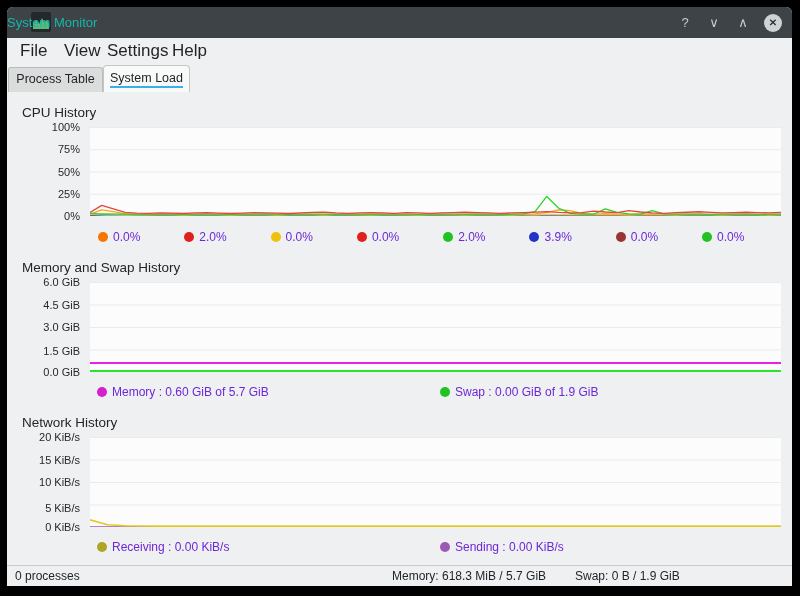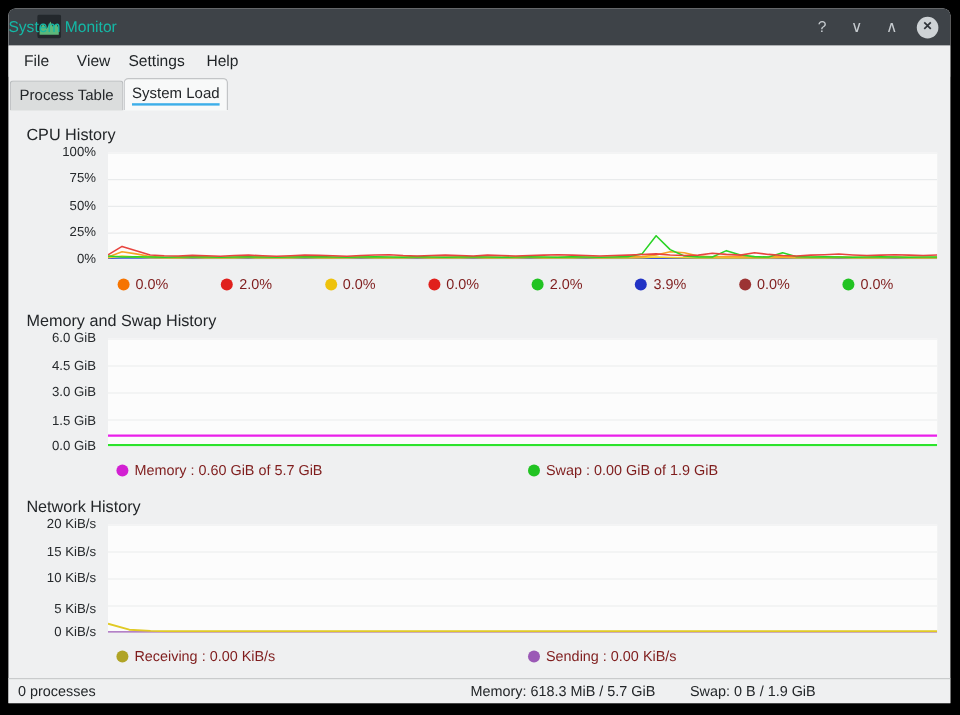--- a/index.html
+++ b/index.html
@@ -15,21 +15,21 @@
   .win-title { position:absolute; left:0; width:100%; text-align:left; color:#14b8a6;
                font-size:13px; }
   .tb-buttons { position:absolute; right:10px; top:0; height:31px; display:flex;
                 align-items:center; gap:13px; }
   .tb-btn { color:#c6cbcf; font-size:13px; width:16px; text-align:center; cursor:default; }
   .tb-close { width:18px; height:18px; border-radius:50%; background:#ced3d6; color:#2f343a;
               font-size:10px; line-height:18px; text-align:center; font-weight:bold; }
 
   
   .menubar { position:absolute; left:0; top:31px; width:100%; height:26px; background:#eff0f1; }
-  .menu-item { position:absolute; top:0; height:26px; line-height:26px; font-size:13px; color:#1f2326; }
+  .menu-item { position:absolute; top:0; height:26px; line-height:26px; font-size:17px; color:#1f2326; }
 
   
   .tabbar { position:absolute; left:0; top:57px; width:100%; height:28px; }
   .tab { position:absolute; font-size:12.5px; color:#232629; text-align:center; }
   .tab-inactive { left:1px; top:3px; width:95px; height:25px; line-height:23px;
                   background:#dbdddd; border:1px solid #b9bcbe; border-bottom:none;
                   border-radius:3px 3px 0 0; }
   .tab-active { left:96px; top:1px; width:87px; height:27px; line-height:25px;
                 background:#f8f9f9; border:1px solid #c3c5c7; border-bottom:none;
                 border-radius:4px 4px 0 0; }
@@ -50,21 +50,21 @@
   .tick { position:absolute; right:5px; transform:translateY(-50%); font-size:11px; color:#26292c;
           white-space:nowrap; }
 
   
   .legend { position:absolute; left:83px; height:16px; display:flex; }
   .lg-cpu { top:222px; } .lg-mem { top:377px; } .lg-net { top:532px; }
   .legend-item { display:inline-flex; align-items:center; }
   .legend-8 .legend-item { width:86.3px; padding-left:8px; }
   .legend-2 .legend-item { width:343px; padding-left:7px; }
   .dot { width:10px; height:10px; border-radius:50%; margin-right:5px; flex:0 0 auto; }
-  .legend-label { font-size:12px; color:#7f1d1d; white-space:nowrap; }
+  .legend-label { font-size:12px; color:#6d28d9; white-space:nowrap; }
 
   
   .statusbar { position:absolute; left:0; top:558px; width:100%; height:21px;
                border-top:1px solid #c9cbcc; background:#eff0f1; }
   .status-item { position:absolute; top:0; height:20px; line-height:20px; font-size:12px; color:#232629; }
   .st-0 { left:8px; } .st-1 { left:198px;margin-top:24px; } .st-2 { left:385px; } .st-3 { left:568px; }
 </style>
 </head>
 <body>
 

